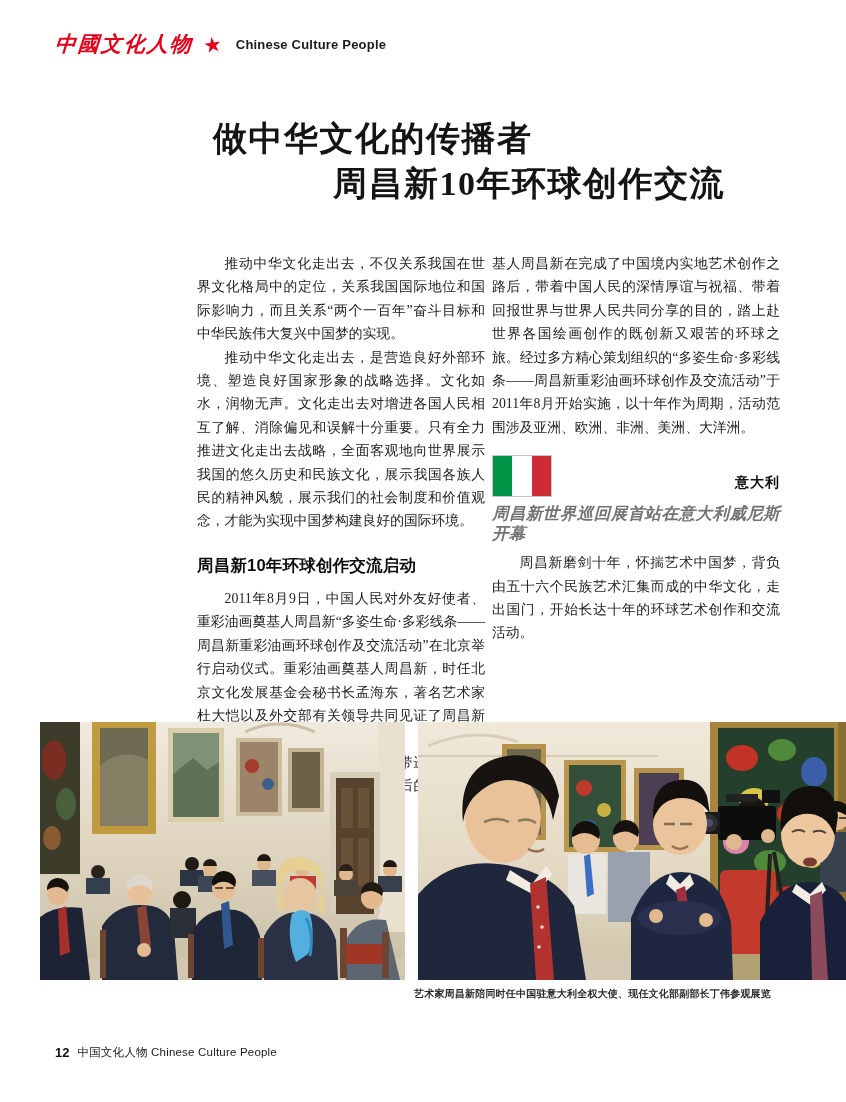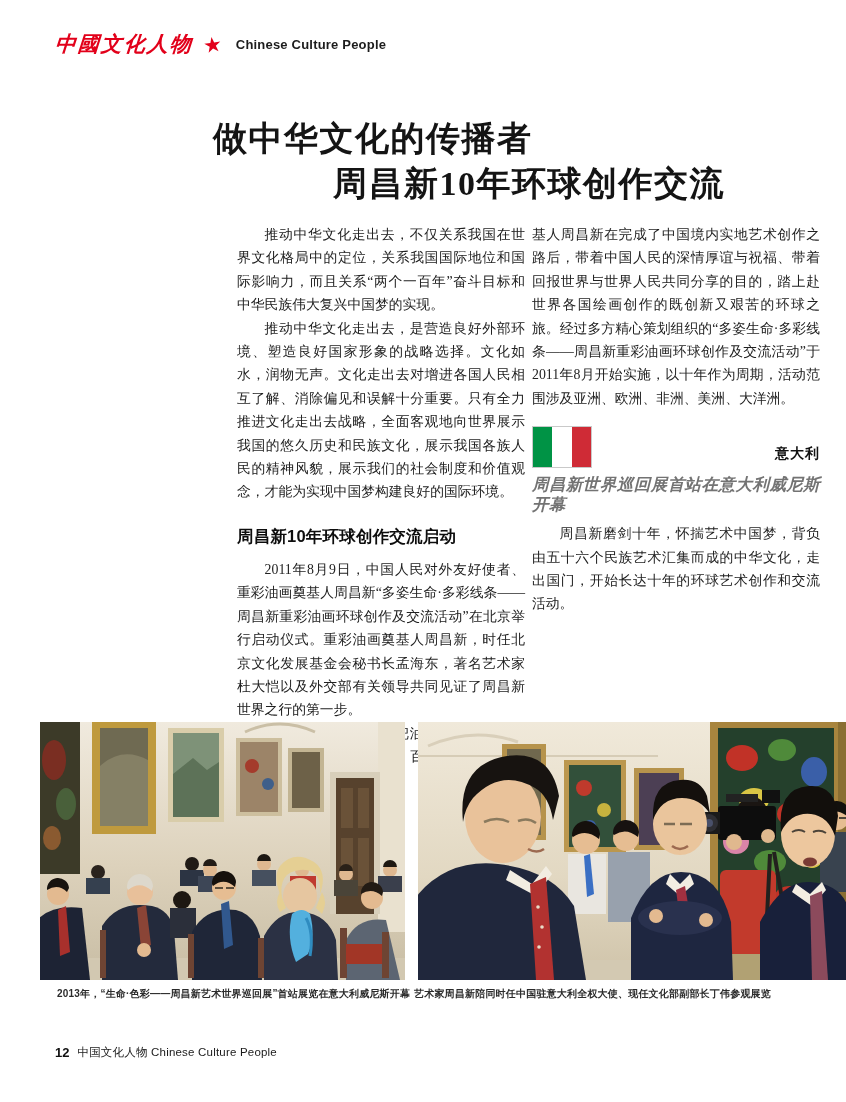--- a/index.html
+++ b/index.html
@@ -24,25 +24,24 @@
   
   .title-block{
     position:absolute;left:213px;top:116px;width:575px;
     font-family:"Liberation Serif",serif;
     font-weight:bold;color:#141414;
   }
   .title-line1{font-size:34px;line-height:45px;letter-spacing:1.5px;}
   .title-line2{font-size:34px;line-height:45px;letter-spacing:1.5px;margin-left:120px;}
   
   .col{
-    position:absolute;top:223px;width:288px;
+    position:absolute;top:252px;width:288px;
     font-family:"Liberation Serif",serif;
     font-size:13.8px;line-height:23.4px;color:#212121;
     text-align:justify;
-    margin-left:40px;
   }
   .col-left{left:197px;}
   .col-right{left:492px;}
   .col p{margin:0;text-indent:2em;}
   .col p.no-indent{text-indent:0;}
   .col h2{
     font-family:"Liberation Sans",sans-serif;
     font-size:16.5px;line-height:22px;color:#0d0d0d;
     margin:21px 0 11px 0;font-weight:bold;letter-spacing:0.2px;
   }
@@ -333,21 +332,20 @@
         <path d="M363,110 q-4,-44 28,-46 q26,-2 29,30 l-3,20 q-7,-20 -24,-22 q-20,-2 -30,18 z" fill="#120f0c"></path>
         <path d="M374,110 q7,-4 13,0 m8,0 q7,-3 13,1" stroke="#4c4338" stroke-width="2" fill="none"></path>
         <ellipse cx="392" cy="140" rx="7" ry="4.5" fill="#7a3b34"></ellipse>
         <path d="M342,258 v-58 q22,-42 50,-40 q34,2 40,32 l-2,66 z" fill="#18203a"></path>
         <path d="M378,162 l14,10 12,-12 4,8 -14,16 -20,-14 z" fill="#f2ede2"></path>
         <path d="M392,174 l12,-5 6,89 -16,0 z" fill="#8c4a5c"></path>
       </g>
     </svg>
   </div>
 
-  <div class="caption caption-left">2013年，“生命·色彩——周昌新艺术世界巡回展”首站展览在意大利威尼斯开幕</div>
   <div class="caption caption-right">艺术家周昌新陪同时任中国驻意大利全权大使、现任文化部副部长丁伟参观展览</div>
 
   <div class="footer">
     <span class="page-num">12</span>
     <span class="footer-mag">中国文化人物 Chinese Culture People</span>
   </div>
 
 </div>
 
 </body></html>

